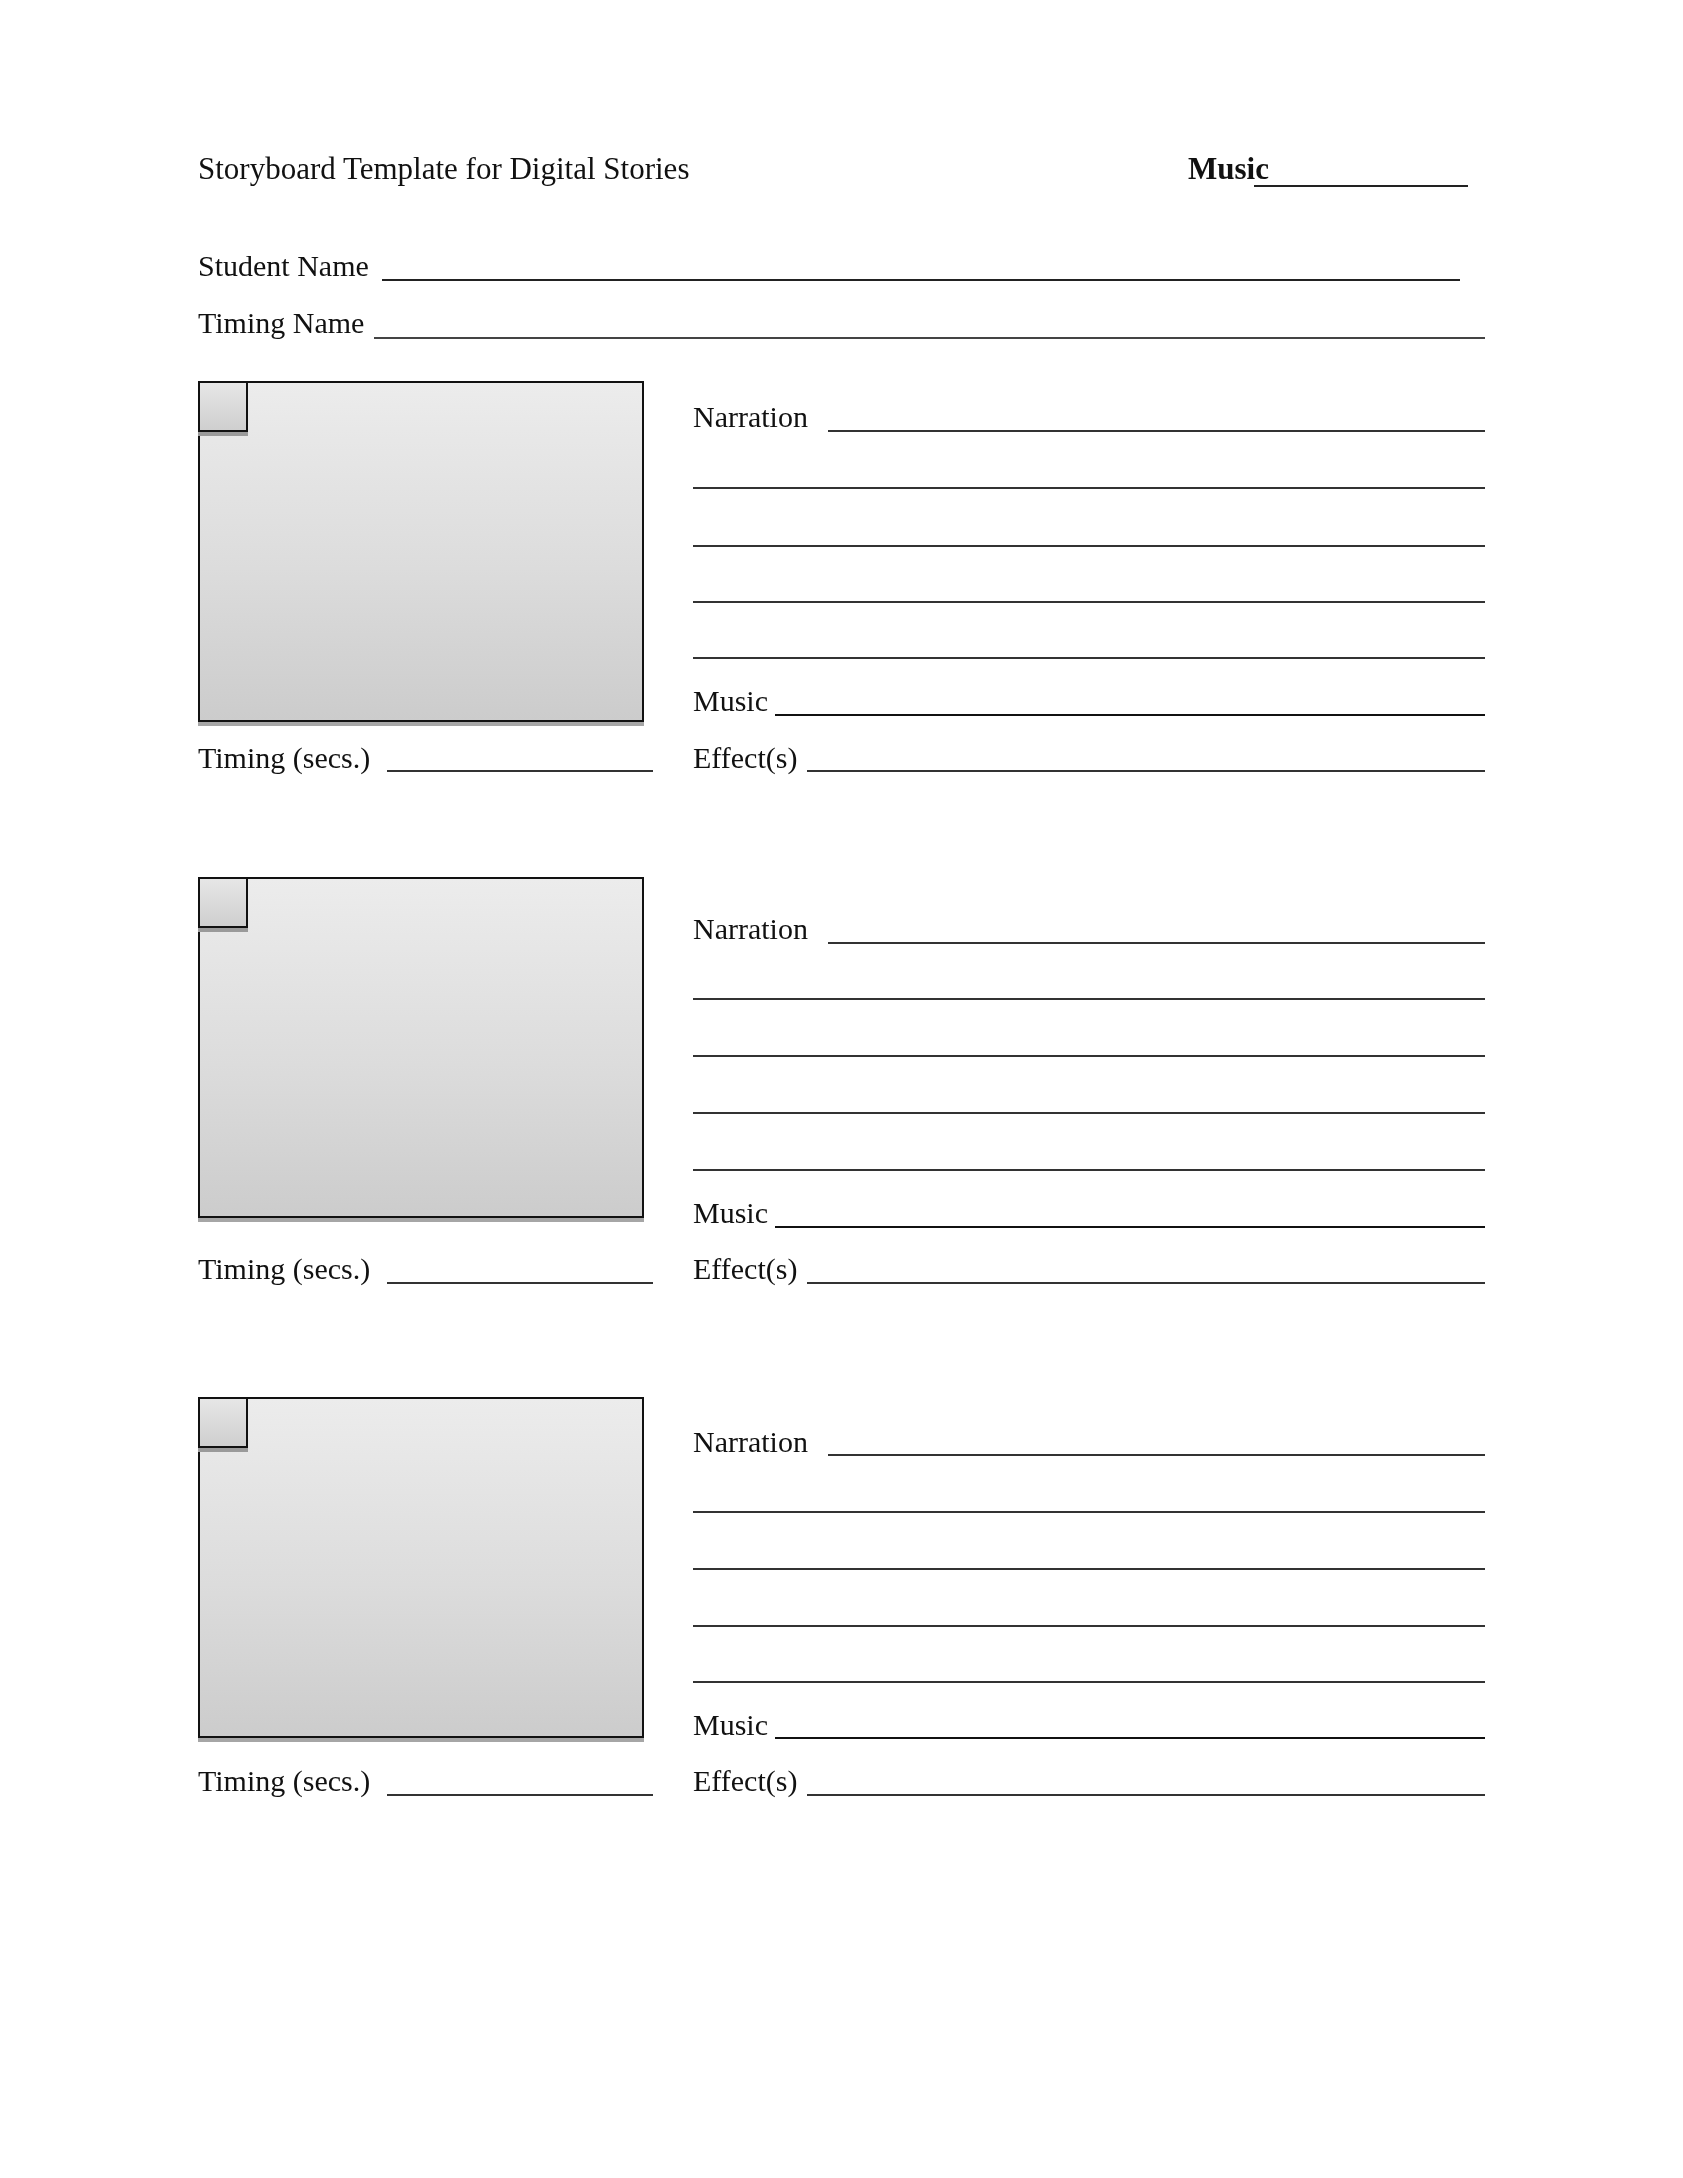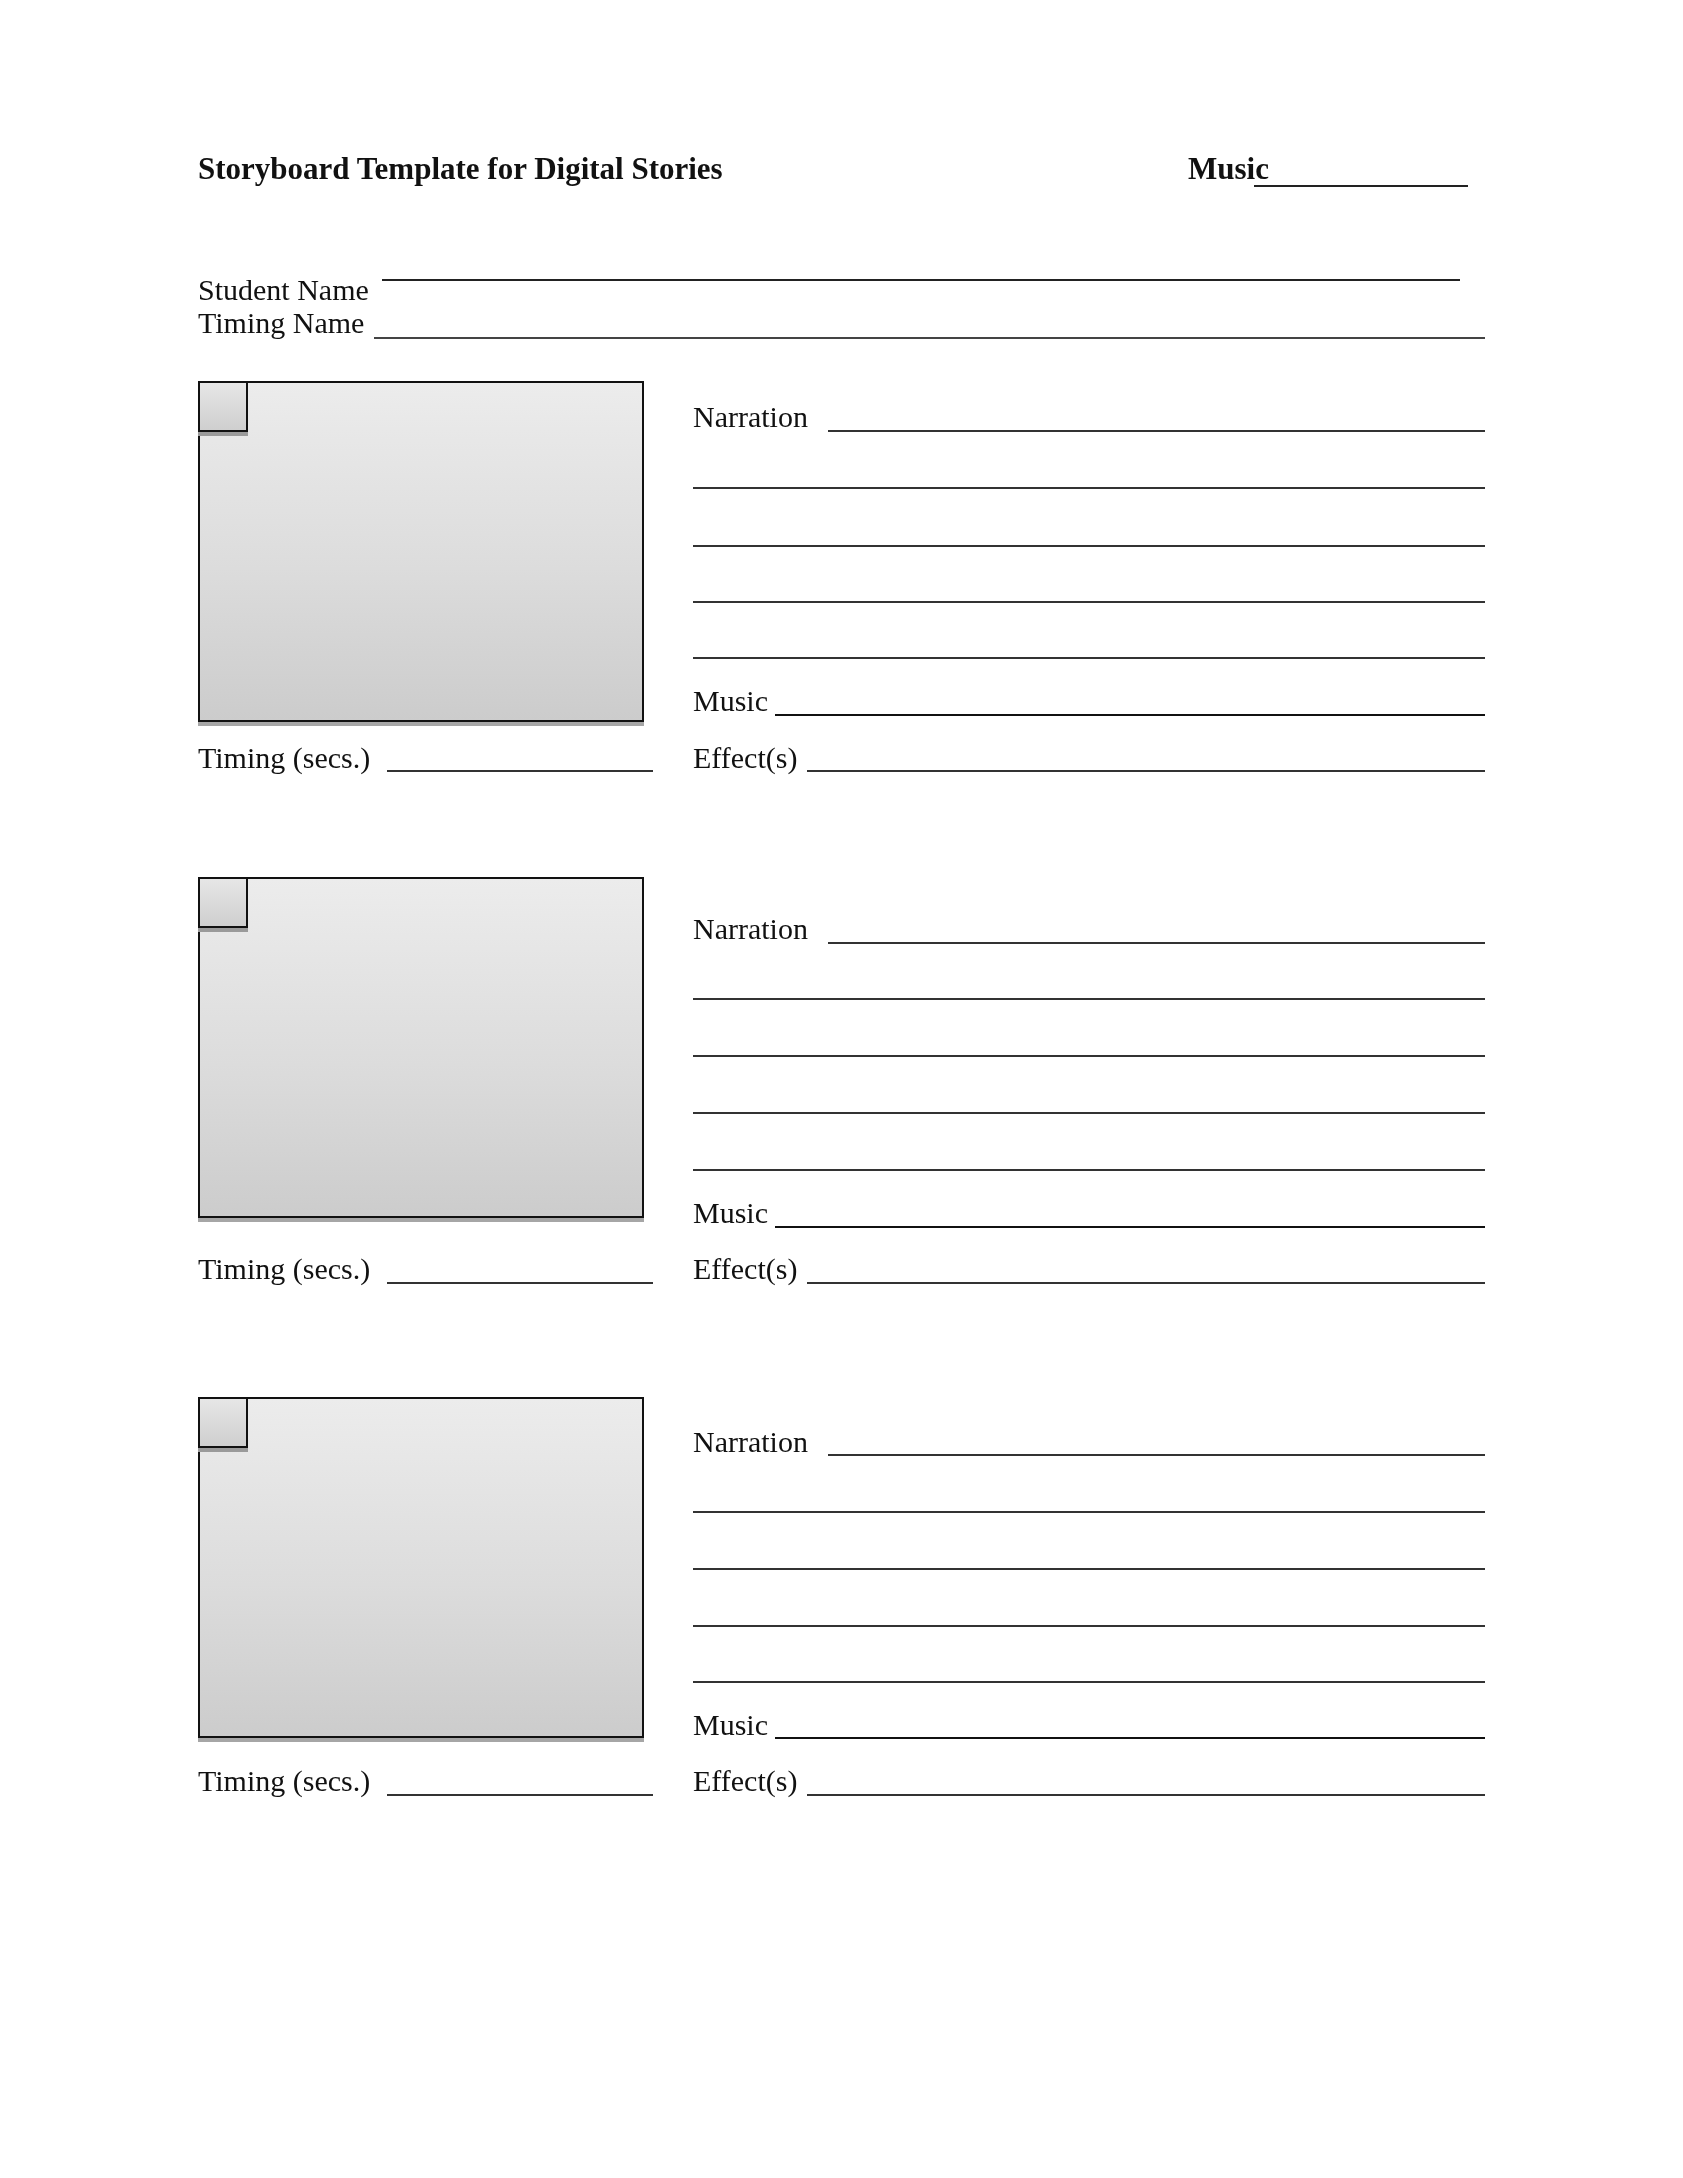--- a/index.html
+++ b/index.html
@@ -1,19 +1,19 @@
 <!DOCTYPE html>
 <html><head>
 <meta charset="utf-8">
 <style>
   html, body { margin: 0; padding: 0; background: #ffffff; }
   body { width: 1683px; height: 2178px; position: relative; overflow: hidden;
          font-family: "Liberation Serif", "DejaVu Serif", serif; color: #111; }
   .abs { position: absolute; }
-  .title { left: 198px; top: 149px; font-size: 31px; font-weight: bold; line-height: 40px; white-space: nowrap; }
+  .title { left: 198px; top: 149px; font-size: 31px; font-weight: normal; line-height: 40px; white-space: nowrap; }
   .date-wrap { left: 1188px; top: 149px; height: 40px; width: 280px; }
   .date-label { font-size: 31px; font-weight: bold; line-height: 40px; }
   .field-line { position: absolute; border-bottom: 2px solid #222; }
   .label { position: absolute; font-size: 30px; line-height: 40px; white-space: nowrap; }
   .frame { position: absolute; width: 446px; height: 341px; border: 2px solid #111;
            background: linear-gradient(to bottom, #ececec 0%, #dcdcdc 55%, #cccccc 100%);
            box-sizing: border-box; box-shadow: 0 4px 0 #a6a6a6; }
   .frame-tab { position: absolute; left: -2px; top: -2px; width: 50px; height: 51px; border: 2px solid #111;
                box-sizing: border-box; background: linear-gradient(to bottom, #e6e6e6, #cfcfcf);
                box-shadow: 0 4px 0 #9a9a9a; }
@@ -22,21 +22,21 @@
 </head>
 <body>
 
 <div class="abs title">Storyboard Template for Digital Stories</div>
 
 <div class="abs date-wrap">
   <span class="date-label">Music</span>
   <div class="field-line" style="left:66px; top:36px; width:214px;"></div>
 </div>
 
-<div class="label" style="left:198px; top:246px;margin-top:24px;">Student Name</div>
+<div class="label" style="left:198px; top:246px;">Student Name</div>
 <div class="field-line" style="left:382px; top:279px; width:1078px; border-bottom-width:2px;"></div>
 
 <div class="label" style="left:198px; top:303px;">Timing Name</div>
 <div class="field-line" style="left:374px; top:337px; width:1111px; border-bottom-color:#444;"></div>
 
 <div>
   <div class="frame" style="left:198px; top:381px;">
     <div class="frame-tab"></div>
   </div>
   <div class="label" style="left:198px; top:738px;">Timing (secs.)</div>

